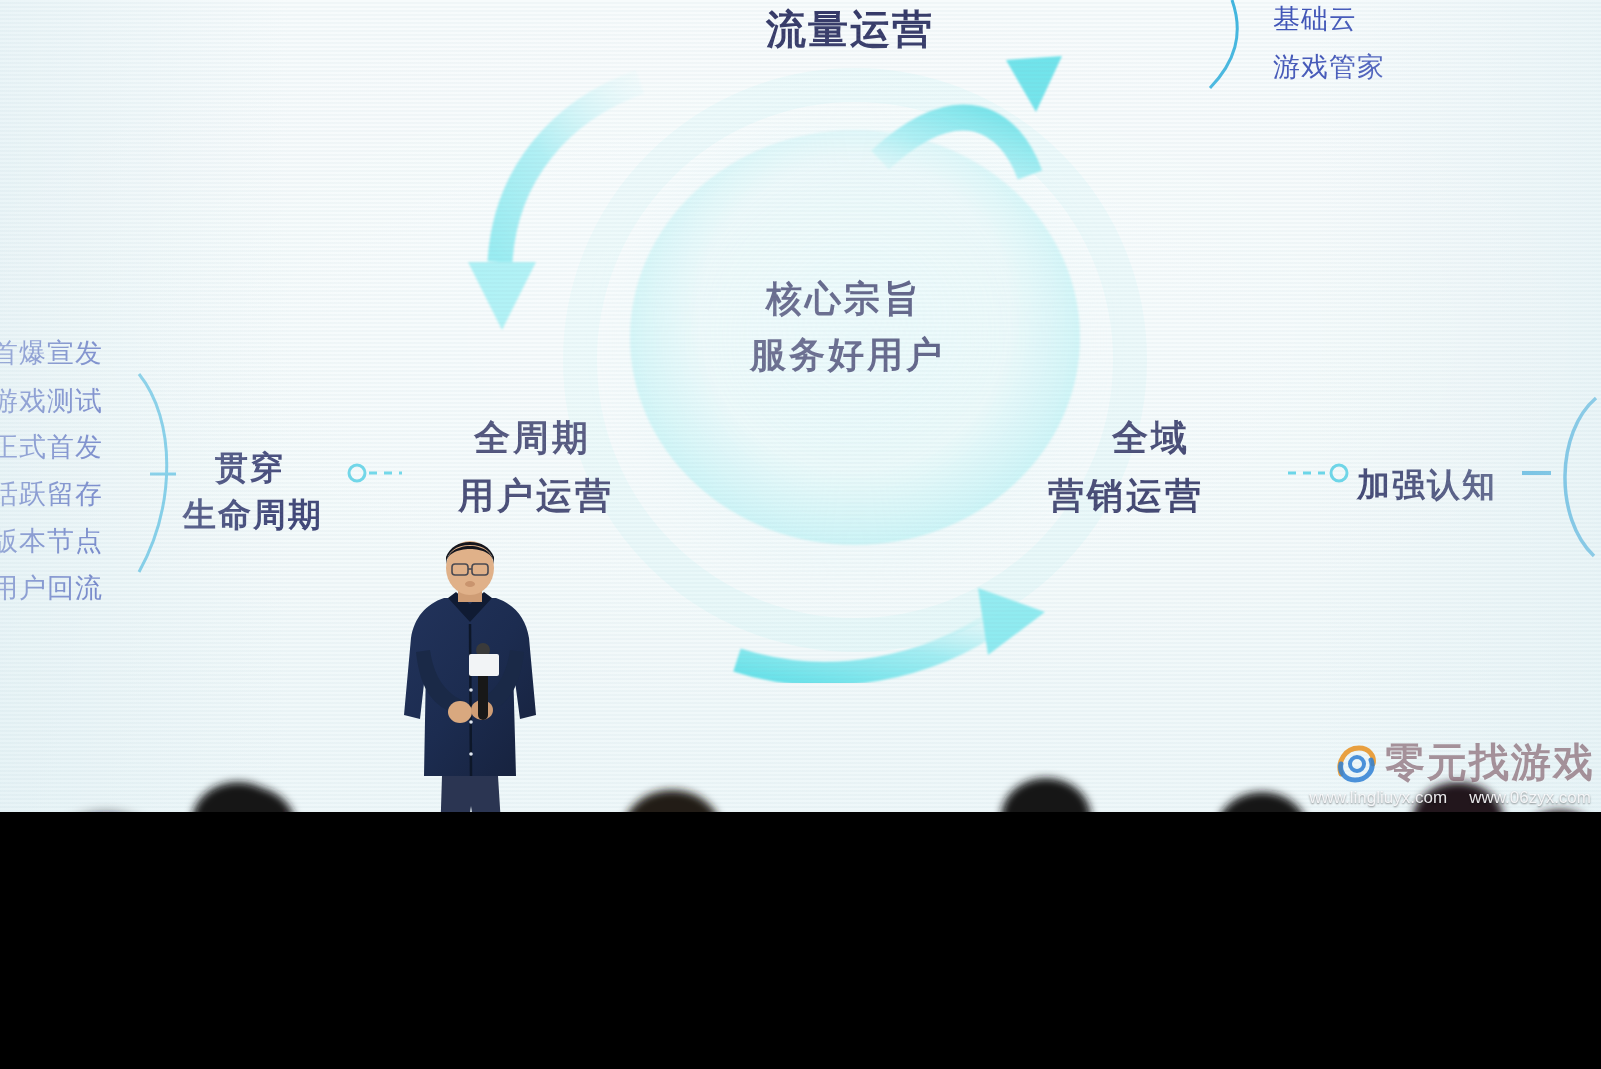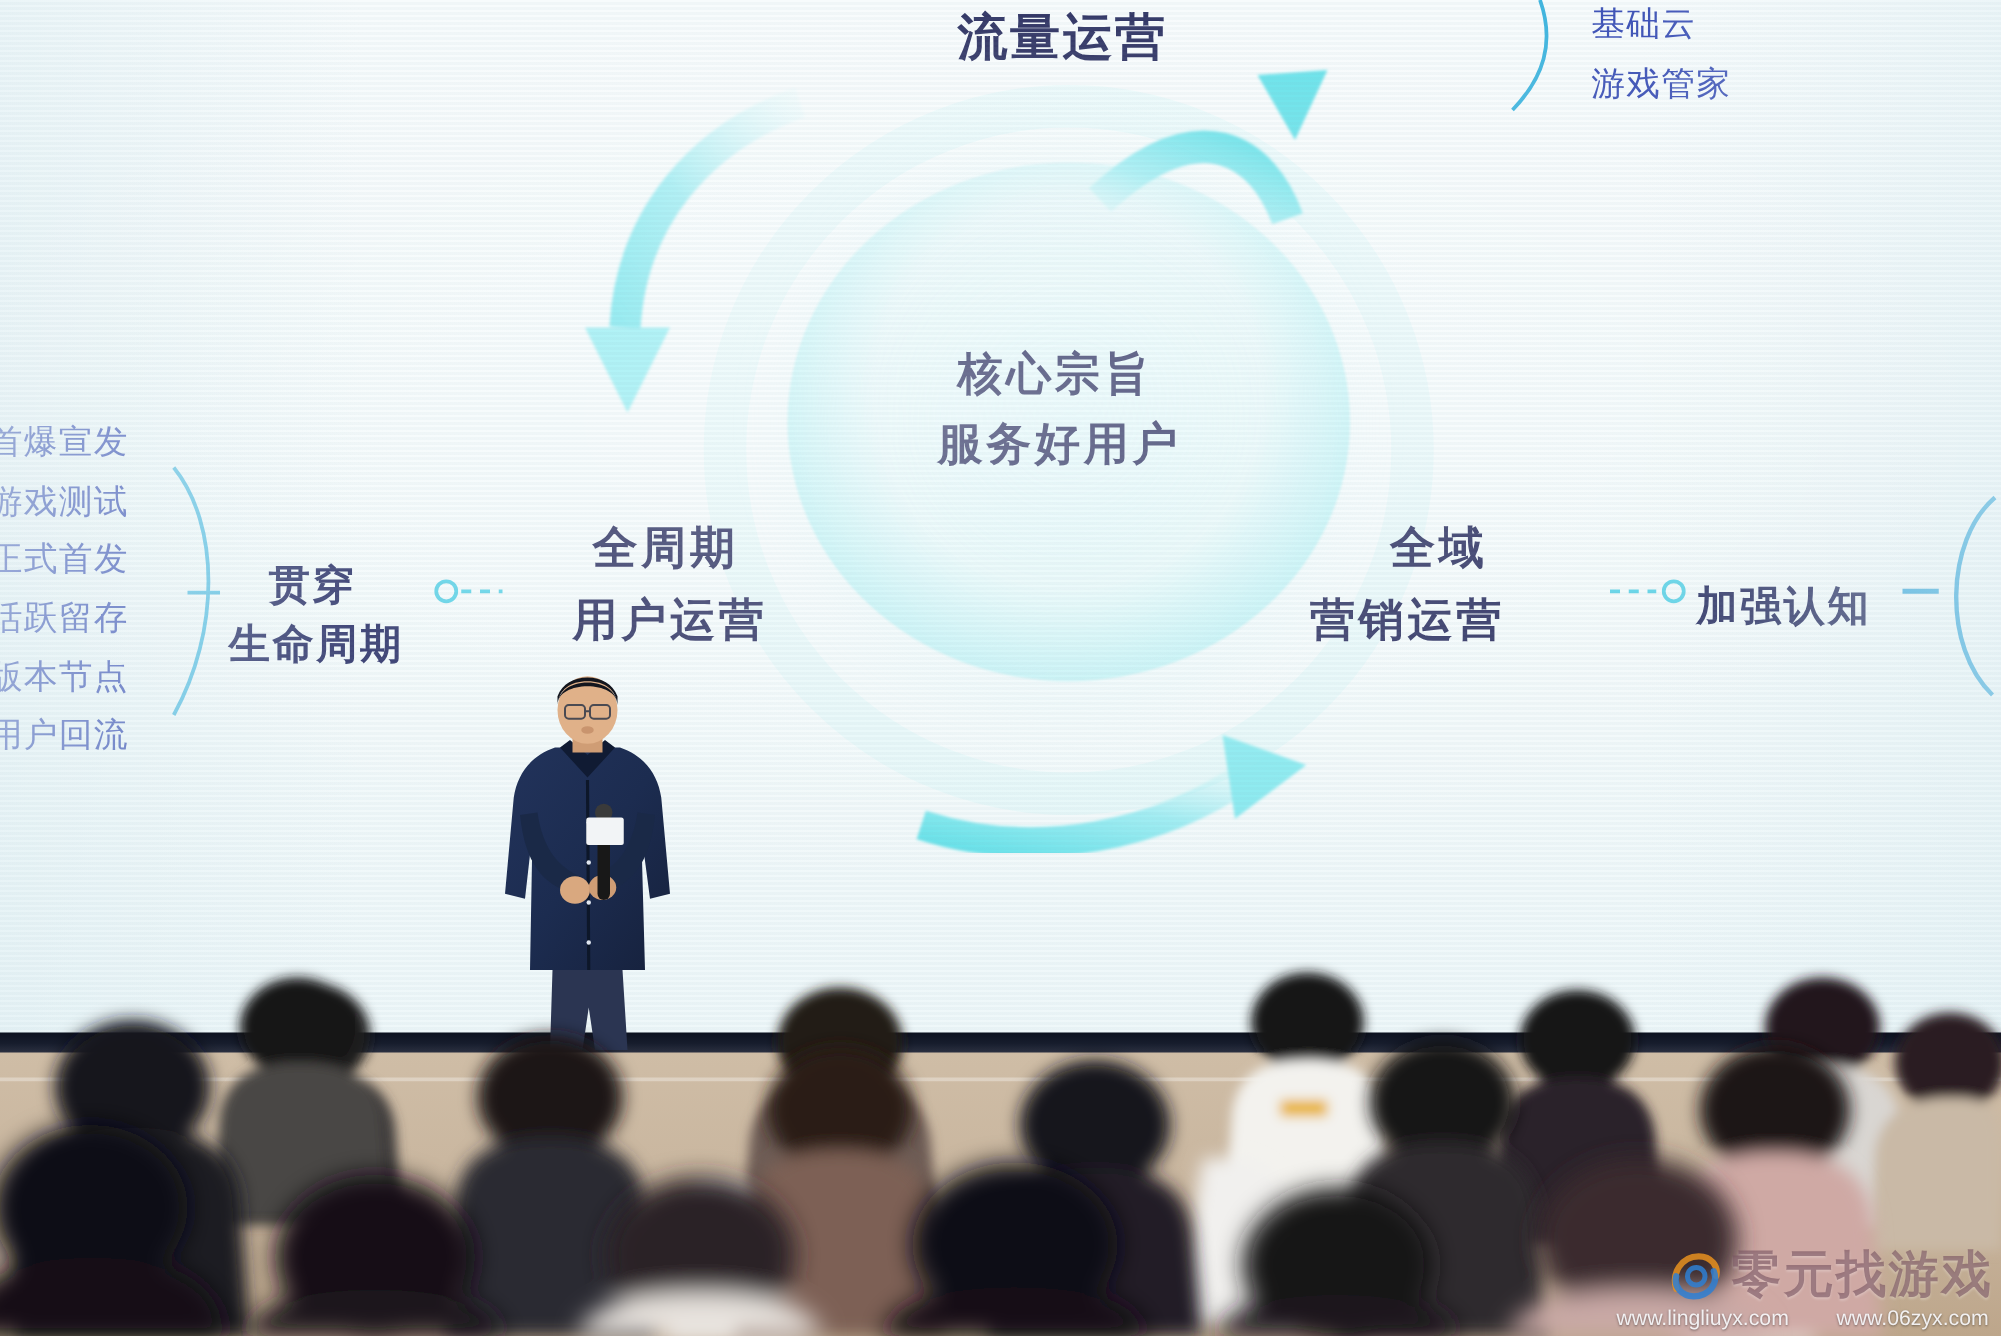--- a/index.html
+++ b/index.html
@@ -1,20 +1,20 @@
 <!DOCTYPE html>
 <html><head>
 <meta charset="utf-8">
 <style>
   html,body{margin:0;padding:0;background:#000;}
   body{font-family:"Liberation Sans","DejaVu Sans",sans-serif;}
 
   #stage{
     position:relative;
-    width:1601px;height:1069px;
+    width:1601px;height:812px;
     overflow:hidden;
     background:#cdbfae;
   }
 
   
   #screen{
     position:absolute; left:0; top:0; width:1601px; height:838px;
     background:
       linear-gradient(180deg,#f7fbfc 0%,#f4fafb 40%,#f2f9fa 70%,#eef7f9 100%);
     overflow:hidden;
@@ -111,21 +111,21 @@
   #watermark{position:absolute;right:6px;bottom:4px;z-index:90;
      display:flex;flex-direction:column;align-items:flex-end;
      pointer-events:none;}
   #wm-row{display:flex;align-items:center;gap:6px;}
   #wm-text{font-size:40px;font-weight:700;color:rgba(120,82,96,0.62);
      letter-spacing:2px;font-family:"Liberation Sans","DejaVu Sans",sans-serif;
      text-shadow:0 1px 2px rgba(255,255,255,0.25);}
   #wm-urls{display:flex;gap:22px;margin-top:-2px;margin-right:4px;}
   #wm-urls span{font-size:17px;color:rgba(250,250,252,0.92);
      font-family:"Liberation Sans","DejaVu Sans",sans-serif;
-     text-shadow:0 1px 2px rgba(0,0,0,0.45);margin-left:16px;}
+     text-shadow:0 1px 2px rgba(0,0,0,0.45);}
 </style>
 </head>
 <body>
 
 <div id="stage">
 
   <div id="screen">
 
     <div class="center-glow-soft"></div>
     <div class="center-glow"></div>

